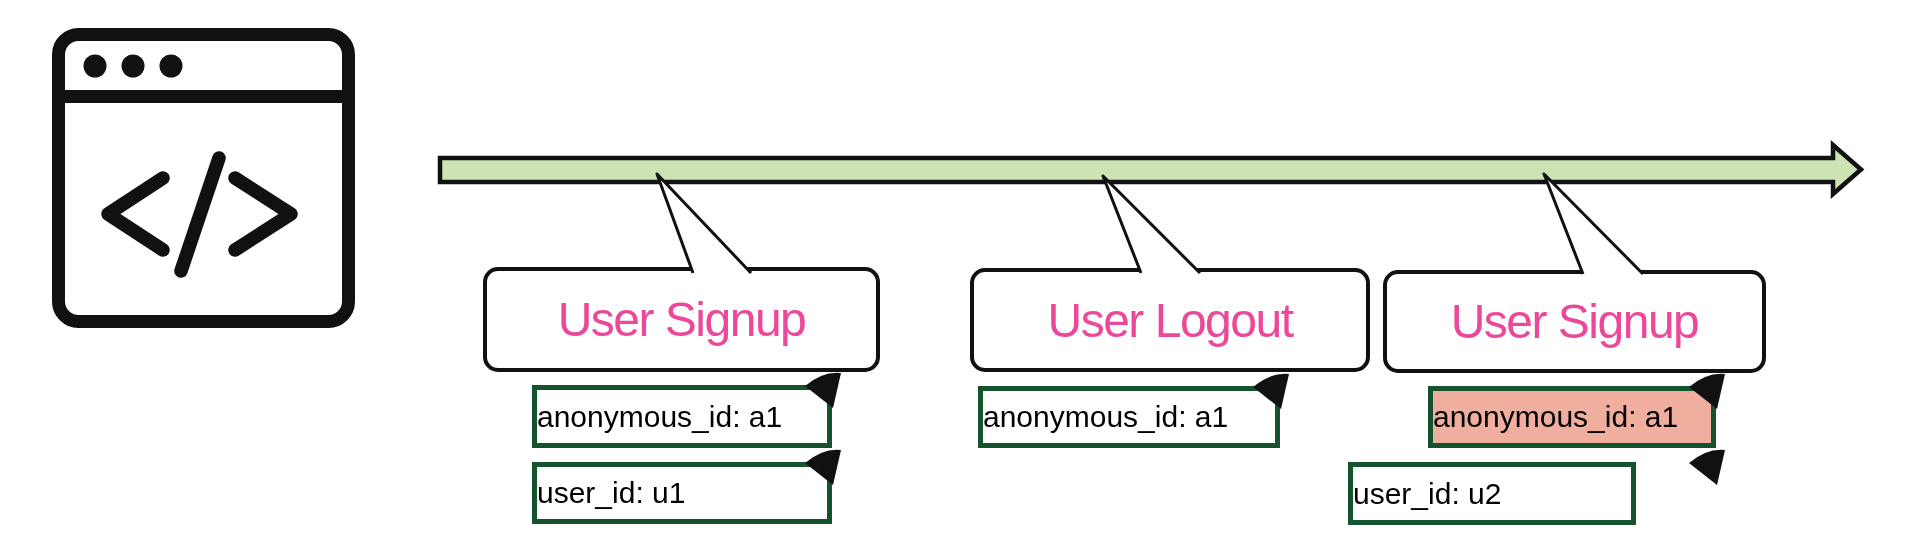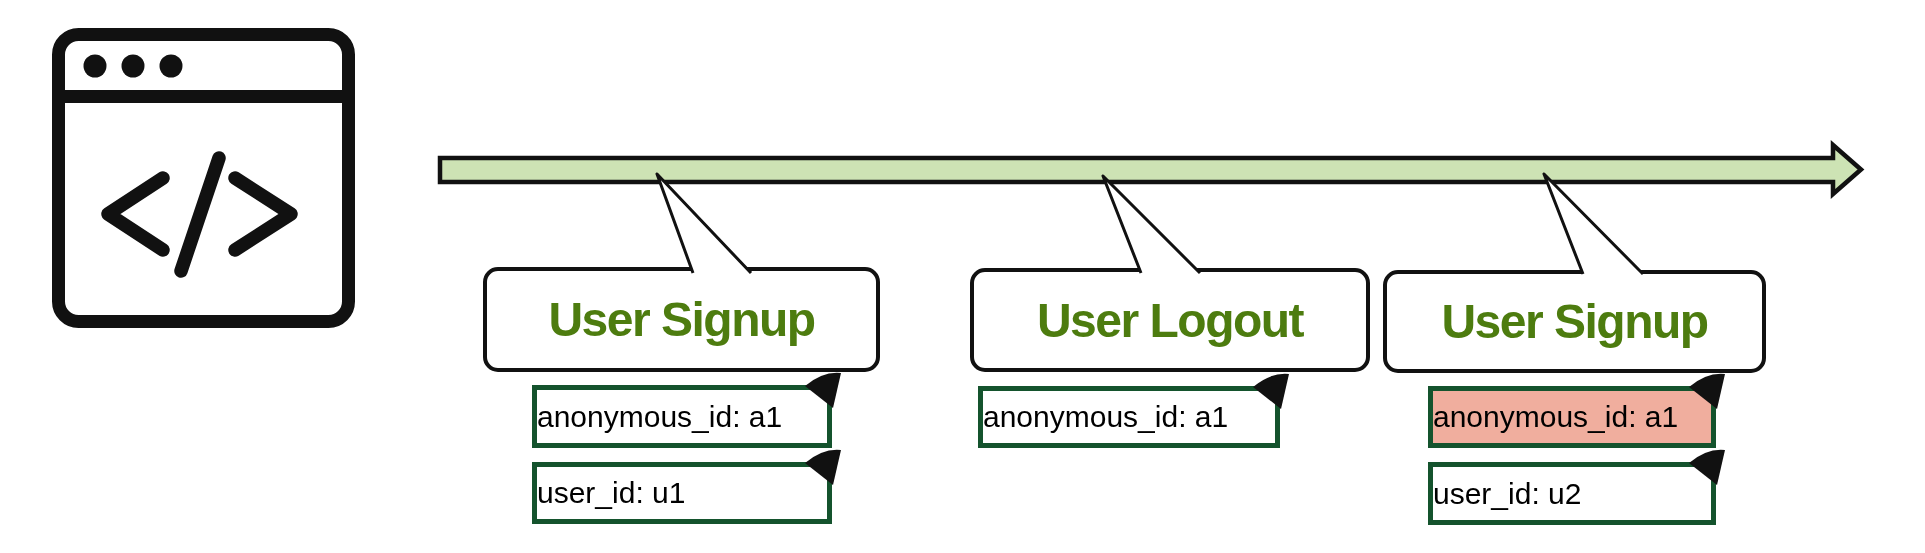--- a/index.html
+++ b/index.html
@@ -11,21 +11,21 @@
     position:absolute; left:0; top:0; width:1925px; height:553px;
     pointer-events:none; z-index:5;
   }
   .callout {
     position:absolute; box-sizing:border-box; background:#fff;
     border:4px solid #111; border-radius:15px;
     display:flex; align-items:center; justify-content:center;
     z-index:1;
   }
   .callout .title {
-    font-size:48px; font-weight:bold; letter-spacing:-1.5px; color:#4d7c0f;
+    font-size:48px; font-weight:normal; letter-spacing:-1.5px; color:#ec4899;
     white-space:nowrap;
   }
   .tag {
     position:absolute; box-sizing:border-box; background:#fff;
     border:5px solid #14532d;
     display:flex; align-items:center; 
     z-index:1;
   }
   .tag .tag-label {
     font-size:30px; color:#000; white-space:nowrap;
@@ -56,21 +56,21 @@
     <span class="tag-label">user_id: u1</span>
   </div>
 
   <div class="tag" style="left:978px; top:386px; width:302px; height:62px;">
     <span class="tag-label">anonymous_id: a1</span>
   </div>
 
   <div class="tag highlighted" style="left:1428px; top:386px; width:288px; height:62px;">
     <span class="tag-label">anonymous_id: a1</span>
   </div>
-  <div class="tag" style="left:1428px; top:462px; width:288px; height:63px;">
+  <div class="tag" style="left:1348px; top:462px; width:288px; height:63px;">
     <span class="tag-label">user_id: u2</span>
   </div>
 
   <svg class="shapes" viewBox="0 0 1925 553" xmlns="http://www.w3.org/2000/svg">
 
     <path d="M 440,158 L 1833,158 L 1833,145 L 1861,169.5 L 1833,194 L 1833,182 L 440,182 Z" style="fill:var(--timeline_green,#cde3b4);" stroke="#111" stroke-width="4.5" stroke-linejoin="miter"></path>
 
     <path d="M 693,273 L 657,174 L 751,273" fill="#ffffff" stroke="#111" stroke-width="3" stroke-linejoin="round"></path>
     <path d="M 1141,273 L 1103,176 L 1200,273" fill="#ffffff" stroke="#111" stroke-width="3" stroke-linejoin="round"></path>
     <path d="M 1583,274 L 1544,174 L 1643,274" fill="#ffffff" stroke="#111" stroke-width="3" stroke-linejoin="round"></path>

